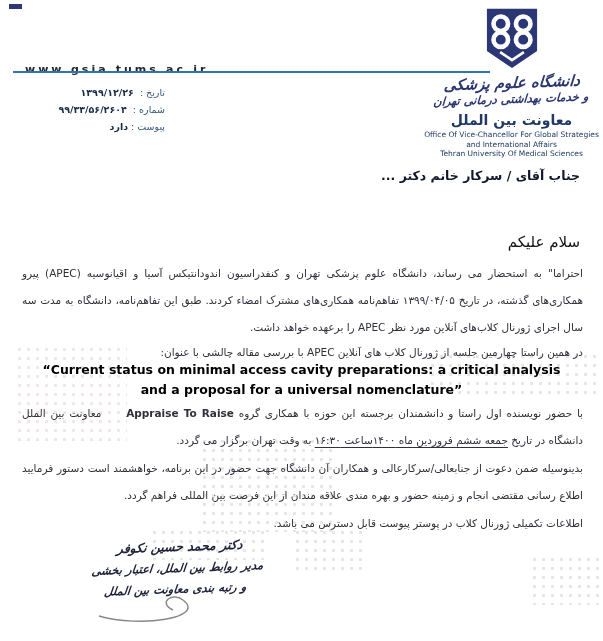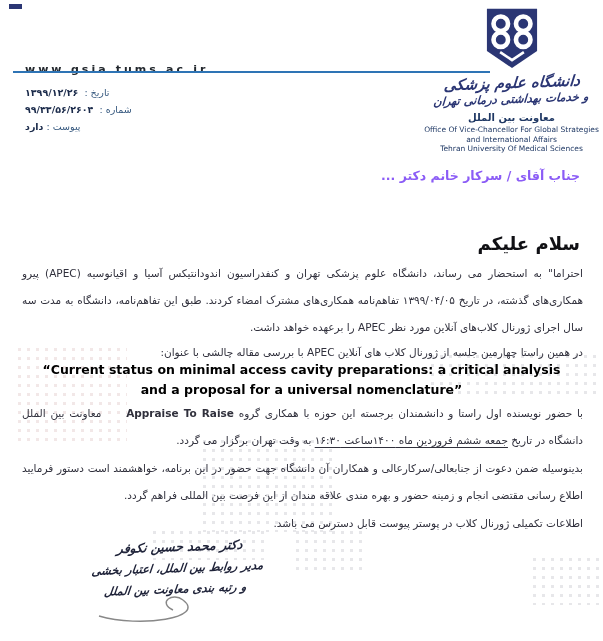--- a/index.html
+++ b/index.html
@@ -6,38 +6,38 @@
   .page{position:relative;width:603px;height:641px;background:#fff;overflow:hidden;
         font-family:"DejaVu Sans",sans-serif;color:#2e2e38;}
   
   .dots{position:absolute;background-image:radial-gradient(circle,rgba(195,195,202,0.40) 1.6px,transparent 2px);
         background-size:9px 9px;pointer-events:none;}
   .dots.pink{background-image:radial-gradient(circle,rgba(222,196,196,0.40) 1.6px,transparent 2px);}
   
   .corner-dash{position:absolute;left:9px;top:4px;width:13px;height:5px;background:#2b3674;}
   .url{position:absolute;left:25px;top:55px;font-size:11px;font-weight:bold;letter-spacing:3px;color:#23282e;margin-top:8px;}
   .rule{position:absolute;left:13px;top:71px;width:477px;height:2px;background:#2e74b5;}
-  .meta{position:absolute;left:25px;top:84px;width:140px;direction:rtl;text-align:left;}
+  .meta{position:absolute;left:25px;top:84px;width:140px;direction:rtl;text-align:right;}
   .meta-row{font-size:9.5px;line-height:17px;color:#24365e;white-space:nowrap;}
   .meta-row .lbl{color:#33567d;}
   .meta-row .val{color:#1a2a4a;font-weight:bold;}
   
   .logo-col{position:absolute;left:420px;top:6px;width:183px;text-align:center;}
   .emblem{display:block;margin:0 auto;}
   .callig{direction:rtl;color:#2b3674;font-weight:bold;font-style:italic;
           transform:rotate(-2deg) skewX(-6deg);margin-top:2px;}
   .callig .l1{font-size:15px;line-height:18px;}
   .callig .l2{font-size:11.5px;line-height:15px;}
-  .dept-fa{direction:rtl;font-size:10px;font-weight:bold;color:#1f3864;margin-top:5px;}
+  .dept-fa{direction:rtl;font-size:14px;font-weight:bold;color:#1f3864;margin-top:5px;}
   .org-en{font-size:7.5px;line-height:9.5px;color:#1f3864;margin-top:2px;}
   
   .addressee{position:absolute;right:23px;top:163px;direction:rtl;text-align:right;
-             font-weight:bold;font-size:12.5px;line-height:25px;color:#8b5cf6;}
-  .salutation{position:absolute;right:23px;top:233px;direction:rtl;font-weight:bold;
-              font-size:18px;color:#101014;margin-left:12px;}
+             font-weight:bold;font-size:12.5px;line-height:25px;color:#0f172a;}
+  .salutation{position:absolute;right:23px;top:233px;direction:rtl;font-weight:normal;
+              font-size:15px;color:#101014;margin-left:12px;}
   .para{position:absolute;left:22px;right:20px;direction:rtl;text-align:justify;
         font-size:10.5px;line-height:27px;color:#30303c;}
   .para.single{text-align:right;}
   .title-en{position:absolute;left:30px;right:30px;top:360px;text-align:center;direction:ltr;
             font-weight:bold;font-size:12.5px;line-height:20px;color:#000000;}
   .latin{direction:ltr;unicode-bidi:embed;font-weight:600;margin-left:20px;}
   .u{text-decoration:underline;text-underline-offset:3px;}
   
   .sig{position:absolute;left:70px;top:536px;width:215px;text-align:center;direction:rtl;
        color:#20243a;font-weight:bold;font-style:italic;transform:rotate(-2deg) skewX(-8deg);}

